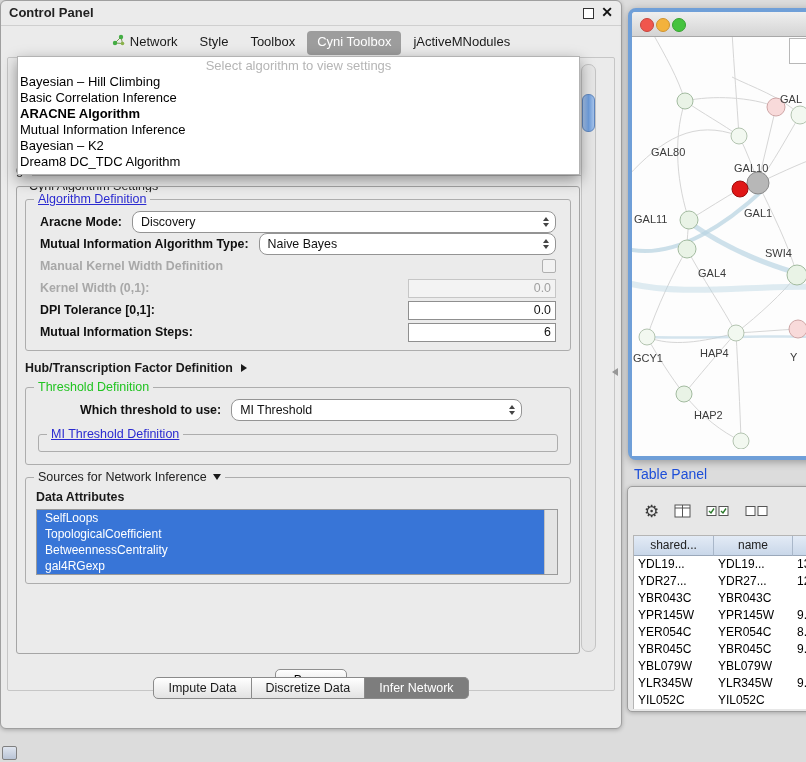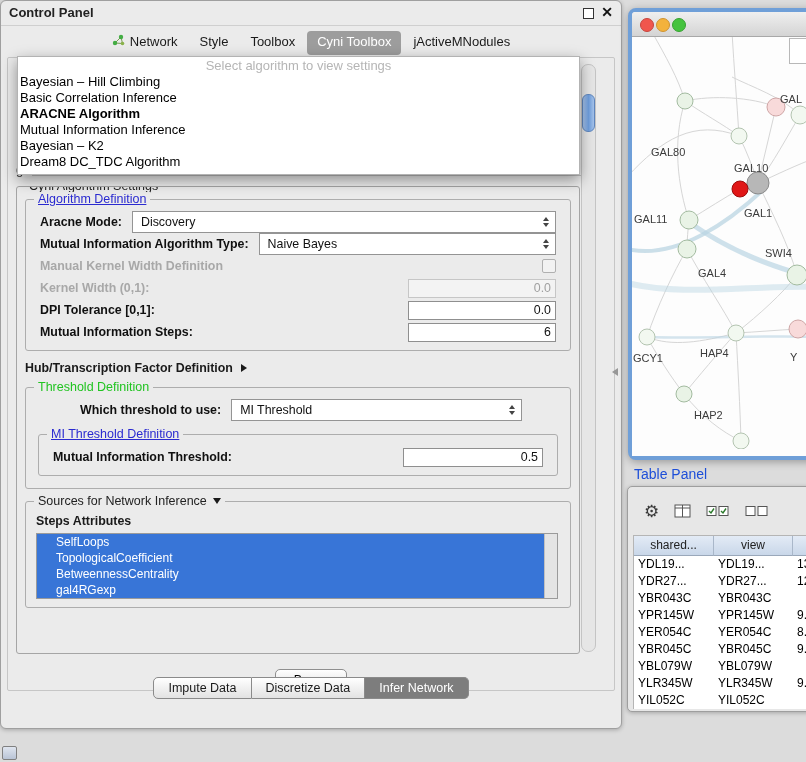--- a/index.html
+++ b/index.html
@@ -29,41 +29,41 @@
   .settings-box{position:absolute;left:8px;top:128px;width:562px;height:466px;border:1px solid #a5a5a5;
                 border-radius:3px;overflow:hidden;}
   .glabel{position:absolute;top:-8px;left:8px;background:#ebebeb;padding:0 4px;font-size:12.5px;color:#222;
           display:flex;align-items:center;gap:6px;white-space:nowrap;z-index:2;}
   .glabel.blue{color:#2a2ad0;text-decoration:underline;}
   .glabel.green{color:#21c421;}
   .gbox{position:relative;border:1px solid #adadad;border-radius:3px;margin:12px 8px 0 8px;padding:10px 8px 6px 8px;}
   .row{display:flex;align-items:center;margin:2px 6px;height:20px;}
   .lbl{font-weight:bold;font-size:12.4px;color:#101010;white-space:nowrap;}
   .lbl.dis{color:#a8a8a8;}
-  .combo{flex:1;margin-left:10px;height:20px;background:#fff;border:1px solid #949494;border-radius:0;
+  .combo{flex:1;margin-left:10px;height:20px;background:#fff;border:1px solid #949494;border-radius:8px;
          display:flex;align-items:center;}
   .combo .cval{flex:1;padding-left:8px;font-size:12.4px;color:#111;}
   .carr{width:9px;margin-right:5px;display:flex;flex-direction:column;align-items:center;gap:2px;}
   .tri-u{width:0;height:0;border-left:3.5px solid transparent;border-right:3.5px solid transparent;border-bottom:4px solid #444;}
   .tri-d{width:0;height:0;border-left:3.5px solid transparent;border-right:3.5px solid transparent;border-top:4px solid #444;}
   .tri-r{width:0;height:0;border-top:4.5px solid transparent;border-bottom:4.5px solid transparent;border-left:6px solid #1a1a1a;}
   .tri-dn{width:0;height:0;border-left:4.5px solid transparent;border-right:4.5px solid transparent;border-top:6px solid #1a1a1a;}
   .field{width:138px;height:17px;margin-left:auto;border:1px solid #8f8f8f;background:#fff;text-align:right;
          font-size:12.4px;padding:0 4px;font-family:"Liberation Sans",sans-serif;color:#111;}
   .field.dis{border-color:#c6c6c6;background:#f3f3f3;color:#a0a0a0;}
   .checkbox{width:12px;height:12px;border:1px solid #b0b0b0;background:#f2f2f2;border-radius:2px;margin-left:auto;}
   .hub-row{display:flex;align-items:center;gap:8px;margin:10px 2px 0 8px;font-weight:bold;font-size:12.4px;}
   .indent{margin-left:46px;}
   .indent .combo{margin-right:34px;}
   .mi-def{margin:14px 4px 6px 4px;}
   .mi-def .field{width:130px;}
   .da-label{font-weight:bold;font-size:12.4px;margin:2px 2px 5px 2px;}
   .attr-list{position:relative;height:64px;margin:0 4px 2px 2px;border:1px solid #9a9a9a;background:#fff;overflow:hidden;}
   .attr-item{height:16px;line-height:16px;width:calc(100% - 12px);background:#3875d7;color:#fff;
-             font-size:12px;padding-left:19px;box-sizing:border-box;}
+             font-size:12px;padding-left:8px;box-sizing:border-box;}
   .list-scroll{position:absolute;right:0;top:0;bottom:0;width:12px;background:#e4e4e4;border-left:1px solid #c0c0c0;}
   .apply{position:absolute;left:267px;top:611px;width:72px;height:22px;border:1px solid #8f8f8f;border-radius:5px;
          background:linear-gradient(#ffffff,#dddddd);font-size:12.5px;font-family:"Liberation Sans",sans-serif;}
   
   .bot-tabs{position:absolute;left:0;right:0;top:676px;display:flex;justify-content:center;text-align:right;}
   .seg{padding:3px 14px;font-size:12.5px;border:1px solid #8a8a8a;border-left:none;
        background:linear-gradient(#ffffff,#e2e2e2);}
   .seg:first-child{border-left:1px solid #8a8a8a;border-radius:5px 0 0 5px;}
   .seg:last-child{border-radius:0 5px 5px 0;}
   .seg.sel{background:#7d7d7d;color:#fff;}
@@ -201,33 +201,29 @@
           <div class="combo">
             <span class="cval">MI Threshold</span>
             <span class="carr">
                 <span class="tri-u"></span>
                 <span class="tri-d"></span>
               </span>
           </div>
         </div>
         <div class="gbox mi-def">
           <span class="glabel blue">MI Threshold Definition</span>
-          <div class="row">
-            <span class="lbl">Mutual Information Threshold:</span>
-            <input class="field" value="0.5" style="">
-          </div>
         </div>
       </div>
 
       <div class="gbox">
         <span class="glabel">
           <span>Sources for Network Inference</span>
           <span class="tri-dn"></span>
         </span>
-        <div class="da-label">Steps Attributes</div>
+        <div class="da-label">Data Attributes</div>
         <div class="attr-list" id="attr-list">
 
         <div class="attr-item">SelfLoops</div>
             <div class="attr-item">TopologicalCoefficient</div>
             <div class="attr-item">BetweennessCentrality</div>
             <div class="attr-item">gal4RGexp</div>
             <div class="list-scroll"></div>
           </div>
       </div>
     </div>
@@ -346,21 +342,21 @@
       <path d="M15 6 l2 2 l3 -4.5" stroke="#2a7a2a" fill="none" stroke-width="1.4"></path>
     </svg>
     <svg width="24" height="12" viewBox="0 0 24 12">
       <rect x="1" y="1.5" width="9" height="9" fill="#fff" stroke="#555"></rect>
       <rect x="13" y="1.5" width="9" height="9" fill="#fff" stroke="#555"></rect>
     </svg>
   </div>
   <div class="tp-table">
     <div class="tp-head" id="tp-head">
         <div class="tp-hcell c1">shared...</div>
-        <div class="tp-hcell c2">view</div>
+        <div class="tp-hcell c2">name</div>
         <div class="tp-hcell c3"></div>
       </div>
     <div id="tp-body">
         <div class="tp-row">
           <div class="tp-cell c1">YDL19...</div>
           <div class="tp-cell c2">YDL19...</div>
           <div class="tp-cell c3">13</div>
         </div>
         <div class="tp-row">
           <div class="tp-cell c1">YDR27...</div>

